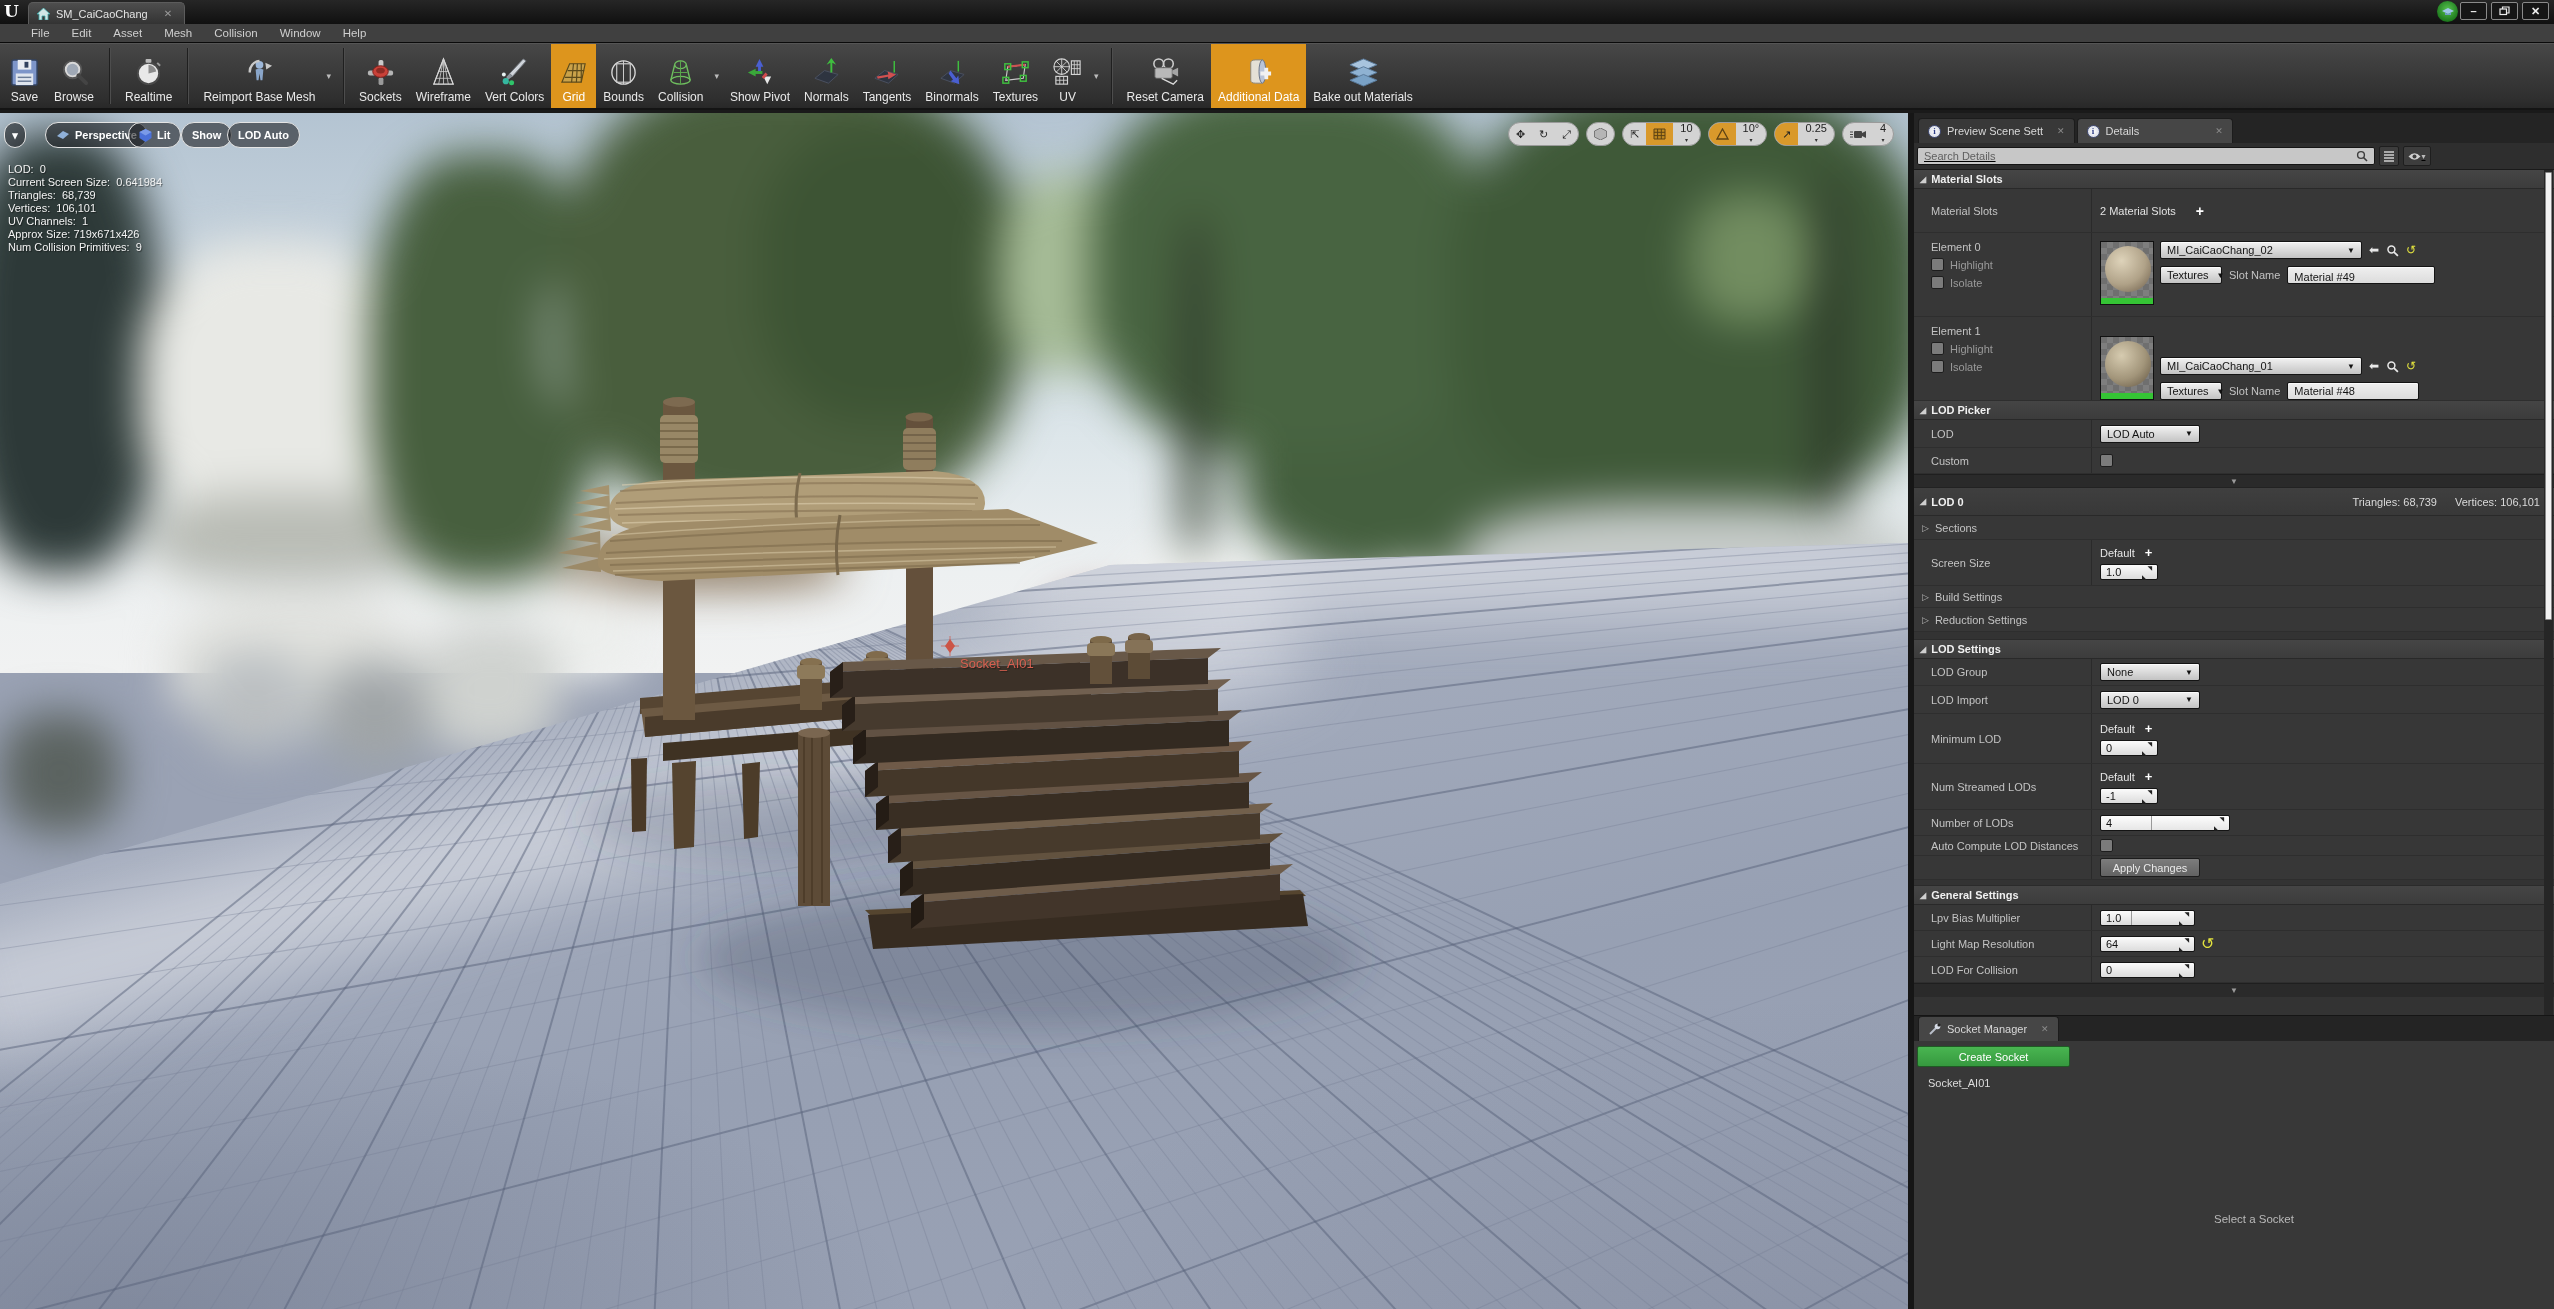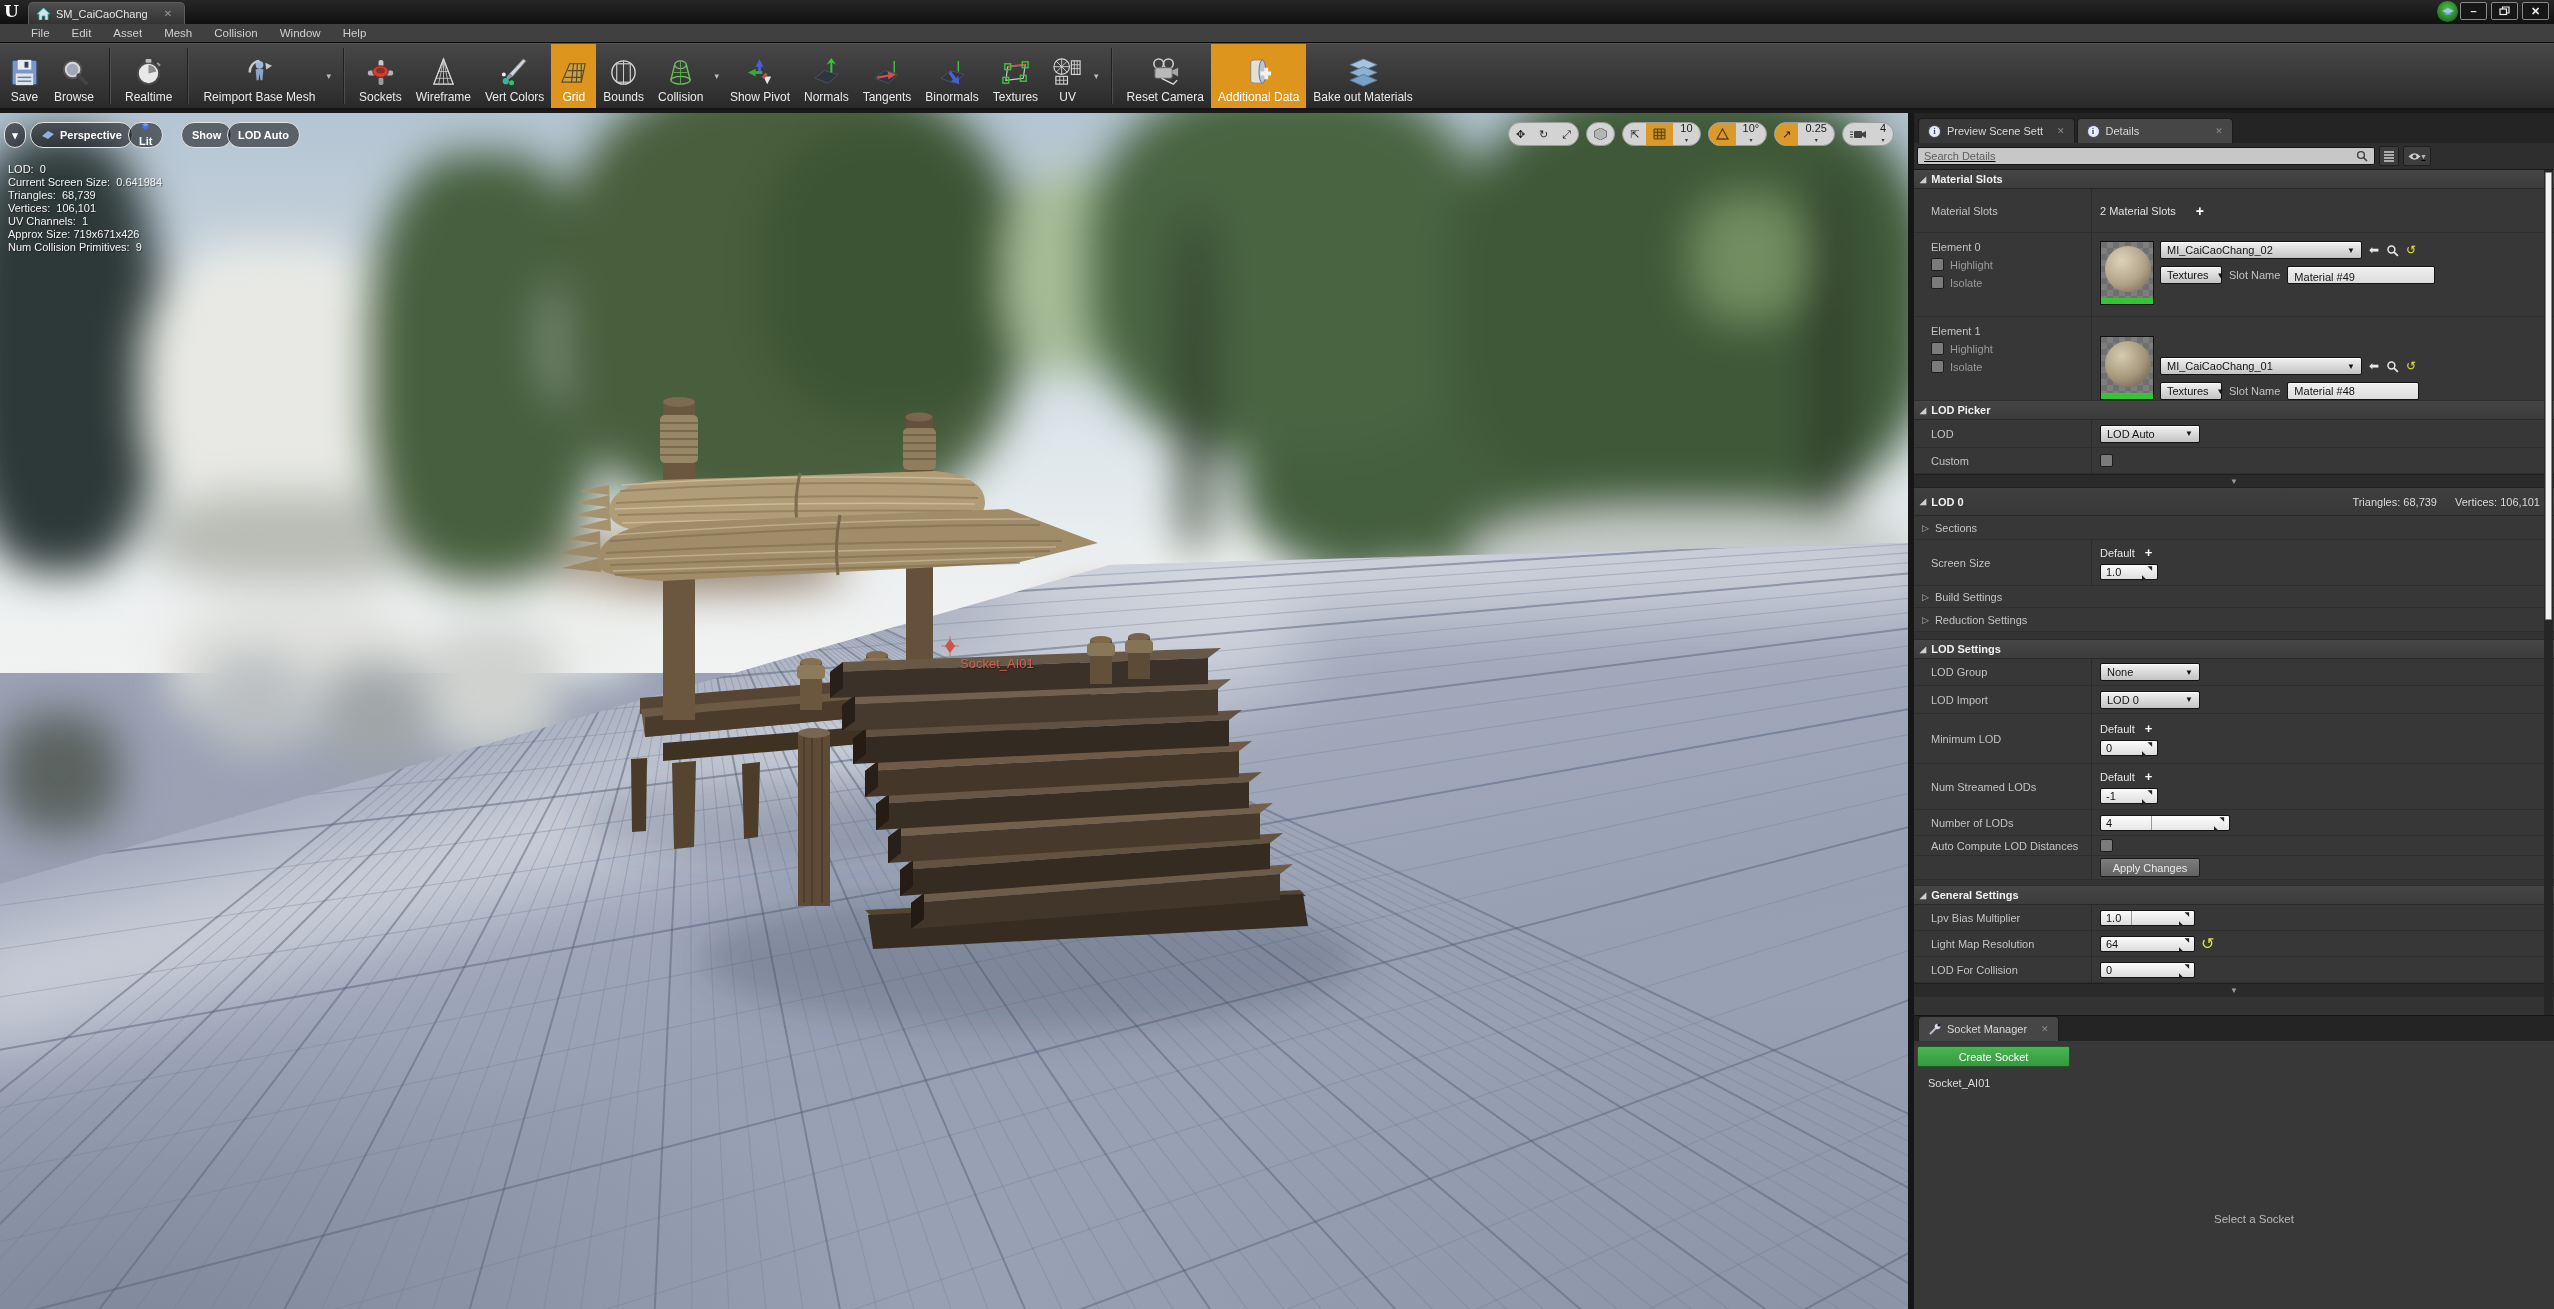--- a/index.html
+++ b/index.html
@@ -552,27 +552,27 @@
         <ellipse cx="814" cy="620" rx="16" ry="5" fill="#7a6650"></ellipse>
 
         <path d="M950 526 l5 7 -5 7 -5 -7 Z" fill="#cc5548"></path>
         <path d="M950 523 v20 M941 533 h18" stroke="rgba(204,85,72,.7)" stroke-width="1"></path>
       </svg>
       <span class="socketlabel" style="left:960px;top:543px;">Socket_AI01</span>
 
       <div class="ovbtn" style="left:4px;top:13px;width:22px;padding:0;justify-content:center;">
           <span>▾</span>
         </div>
-      <div class="ovbtn" style="left:30px;top:13px;">
+      <div class="ovbtn" style="left:45px;top:13px;">
         <svg width="14" height="10" viewBox="0 0 14 10">
             <path d="M1 6 L7 1 L13 4 L7 9 Z" fill="#8fb0d8"></path>
           </svg>
         <span>Perspective</span>
       </div>
-      <div class="ovbtn" style="left:128px;top:13px;flex-direction:column;">
+      <div class="ovbtn" style="left:128px;top:13px;">
         <svg width="13" height="13" viewBox="0 0 13 13">
             <path d="M6.5 0 L12.5 3 L12.5 9 L6.5 13 L0.5 9 L0.5 3 Z" fill="#4a70d8"></path>
             <path d="M6.5 0 L12.5 3 L6.5 6.5 L0.5 3 Z" fill="#7a9ae8"></path>
           </svg>
         <span>Lit</span>
       </div>
       <div class="ovbtn" style="left:181px;top:13px;">
           <span>Show</span>
         </div>
       <div class="ovbtn" style="left:227px;top:13px;">

